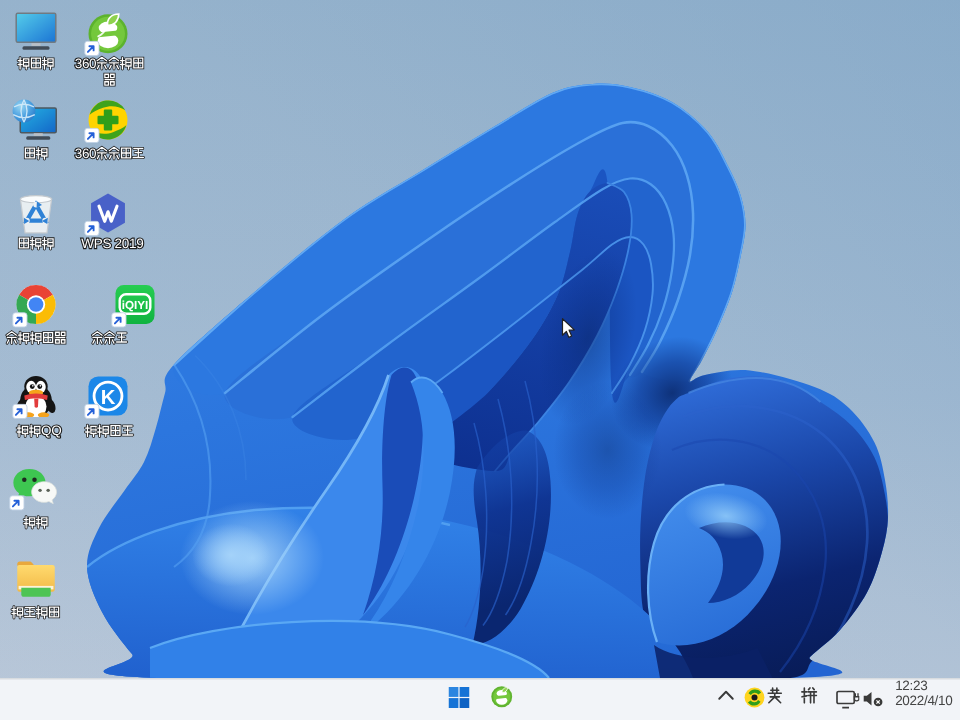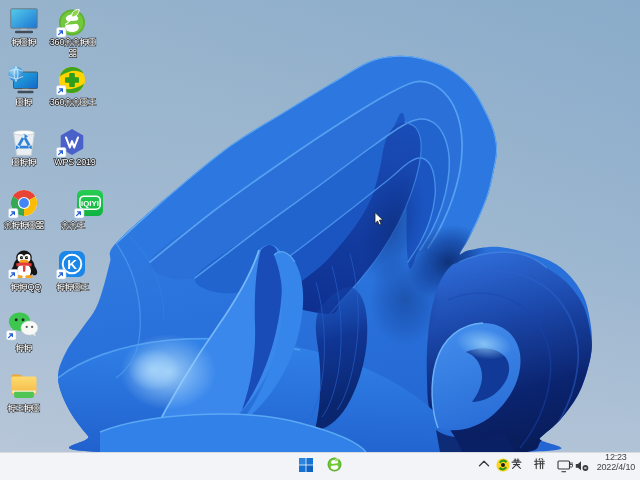--- a/index.html
+++ b/index.html
@@ -446,13 +446,13 @@
     <svg width="16" height="13" viewBox="0 0 16 13" style="position:absolute;left:557px;top:460px">
       <rect x="1" y="1" width="11.5" height="8" rx="1" fill="none" stroke="#3a3a3a" stroke-width="1.1"></rect>
       <path d="M4.5 11.7 H9" stroke="#3a3a3a" stroke-width="1.1"></path>
       <path d="M13.2 4.5 V2.2 M15 4.5 V2.2 M12.6 4.5 H15.6 V6.5 Q14.1 8 12.6 6.5 Z" stroke="#3a3a3a" stroke-width="0.9" fill="none"></path>
     </svg>
     <svg width="14" height="12" viewBox="0 0 14 12" style="position:absolute;left:575px;top:460px">
       <path d="M0.8 3.9 H2.9 L6 1.3 V10.3 L2.9 7.7 H0.8 Z" fill="#3a3a3a"></path>
       <circle cx="10.4" cy="8" r="2.9" fill="#3a3a3a"></circle>
       <path d="M9.3 6.9 L11.5 9.1 M11.5 6.9 L9.3 9.1" stroke="#fff" stroke-width="0.85"></path>
     </svg>
-    <div style="position:absolute;right:5px;top:452px;text-align:center;font-size:9px;line-height:10px;letter-spacing:-0.2px;color:#444;font-family:'Liberation Sans',sans-serif">12:23<br>2022/4/10</div>
+    <div style="position:absolute;right:5px;top:452px;text-align:left;font-size:9px;line-height:10px;letter-spacing:-0.2px;color:#444;font-family:'Liberation Sans',sans-serif">12:23<br>2022/4/10</div>
 </div>
 </body></html>

